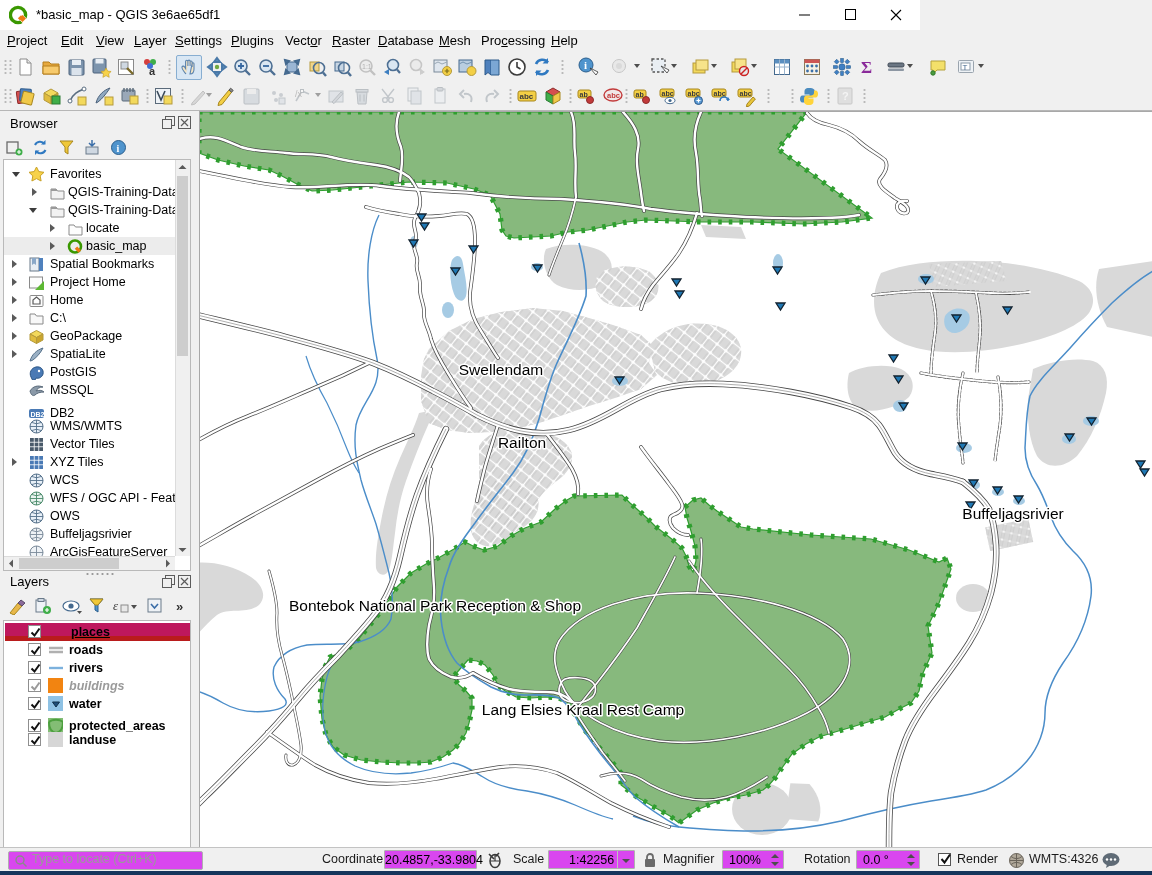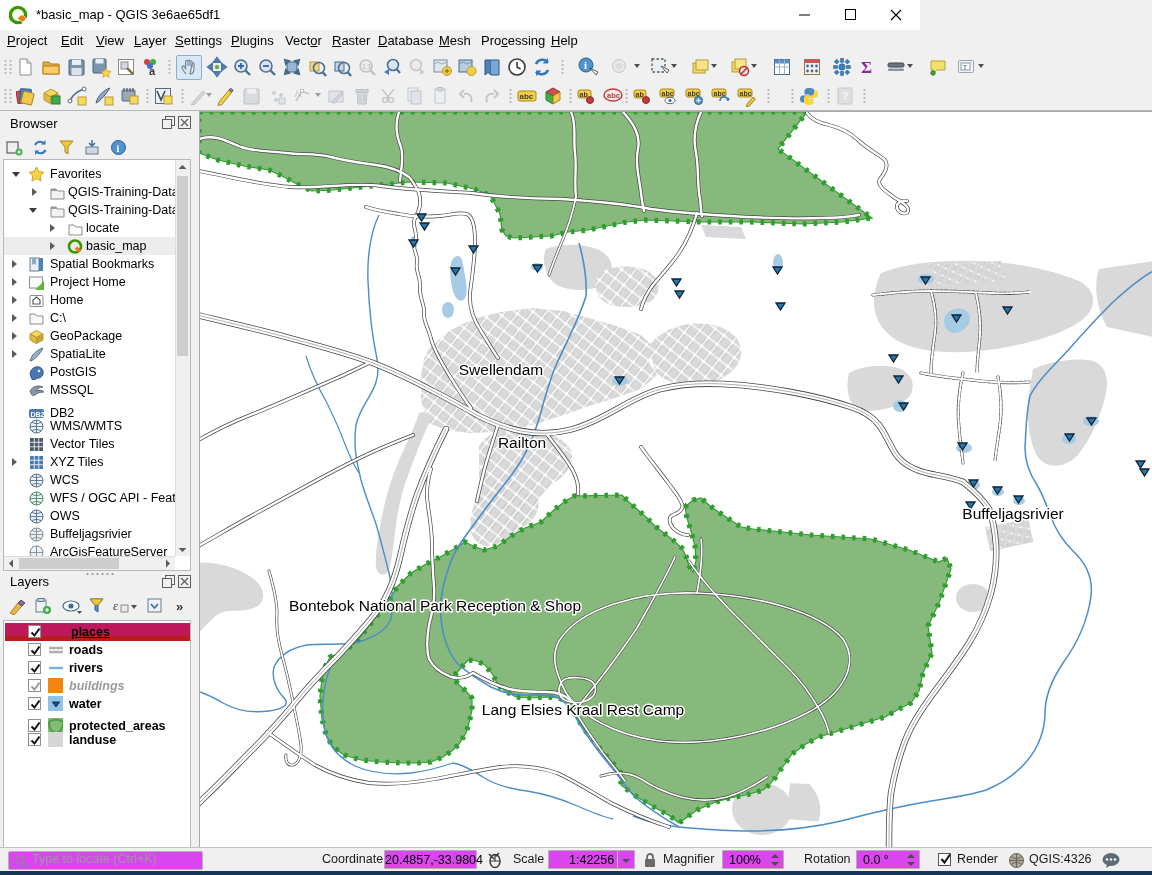--- a/index.html
+++ b/index.html
@@ -959,21 +959,21 @@
       </svg>
   <div class="abs" style="left:938px;top:5px;width:13px;height:13px;border:1px solid #555;background:#fff"></div>
   <svg class="abs" style="left:939px;top:4px" width="14" height="14">
         <path d="M2.5 7 L5.5 10.5 L11 2.5" fill="none" stroke="#111" stroke-width="2"></path>
       </svg>
   <div class="sl" style="left:957px">Render</div>
   <svg class="abs" style="left:1008px;top:4px" width="17" height="17">
         <circle cx="8.5" cy="8.5" r="7" fill="#b0a89a" stroke="#6a645a"></circle>
         <path d="M1.5 8.5 h14 M8.5 1.5 v14 M3 4.5 a9 9 0 0 0 11 0 M3 12.5 a9 9 0 0 1 11 0" fill="none" stroke="#6a645a"></path>
       </svg>
-  <div class="sl" style="left:1029px">QGIS:4326</div>
+  <div class="sl" style="left:1029px">WMTS:4326</div>
   <svg class="abs" style="left:1101px;top:4px" width="20" height="17">
         <ellipse cx="10" cy="7.5" rx="8.5" ry="6.5" fill="#5f6b76"></ellipse>
         <path d="M6 12 l-1 4 5-3 z" fill="#5f6b76"></path>
         <circle cx="6" cy="7.5" r="1.2" fill="#fff"></circle>
         <circle cx="10" cy="7.5" r="1.2" fill="#fff"></circle>
         <circle cx="14" cy="7.5" r="1.2" fill="#fff"></circle>
       </svg>
 </div>
 <div id="bottomstrip"></div>
 

